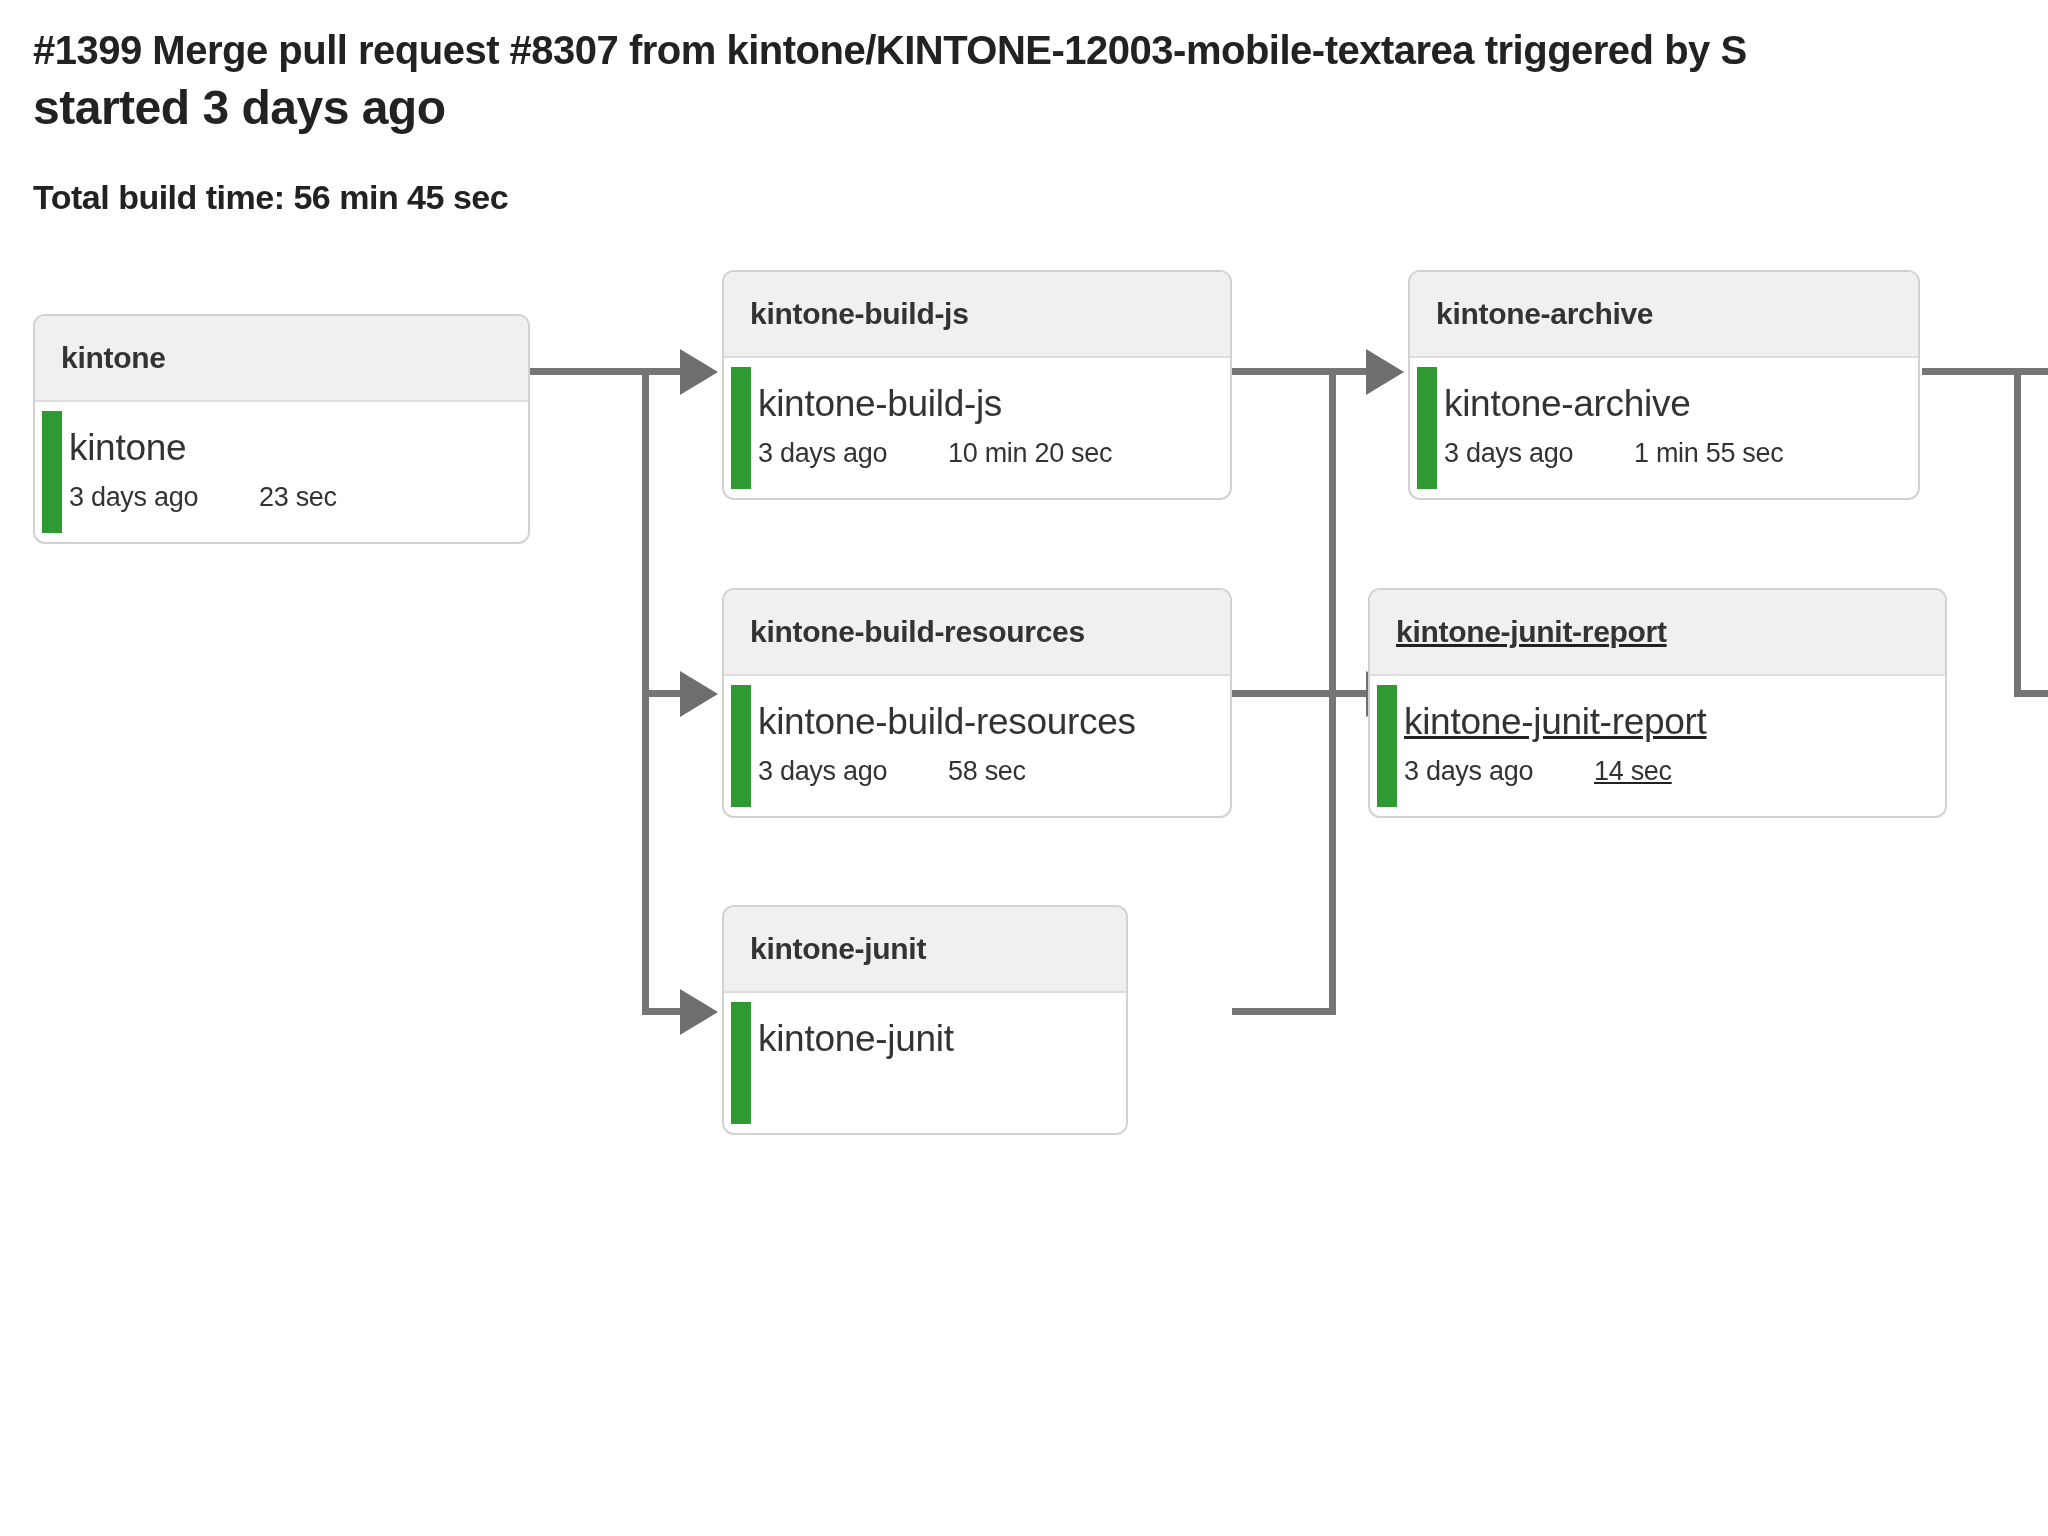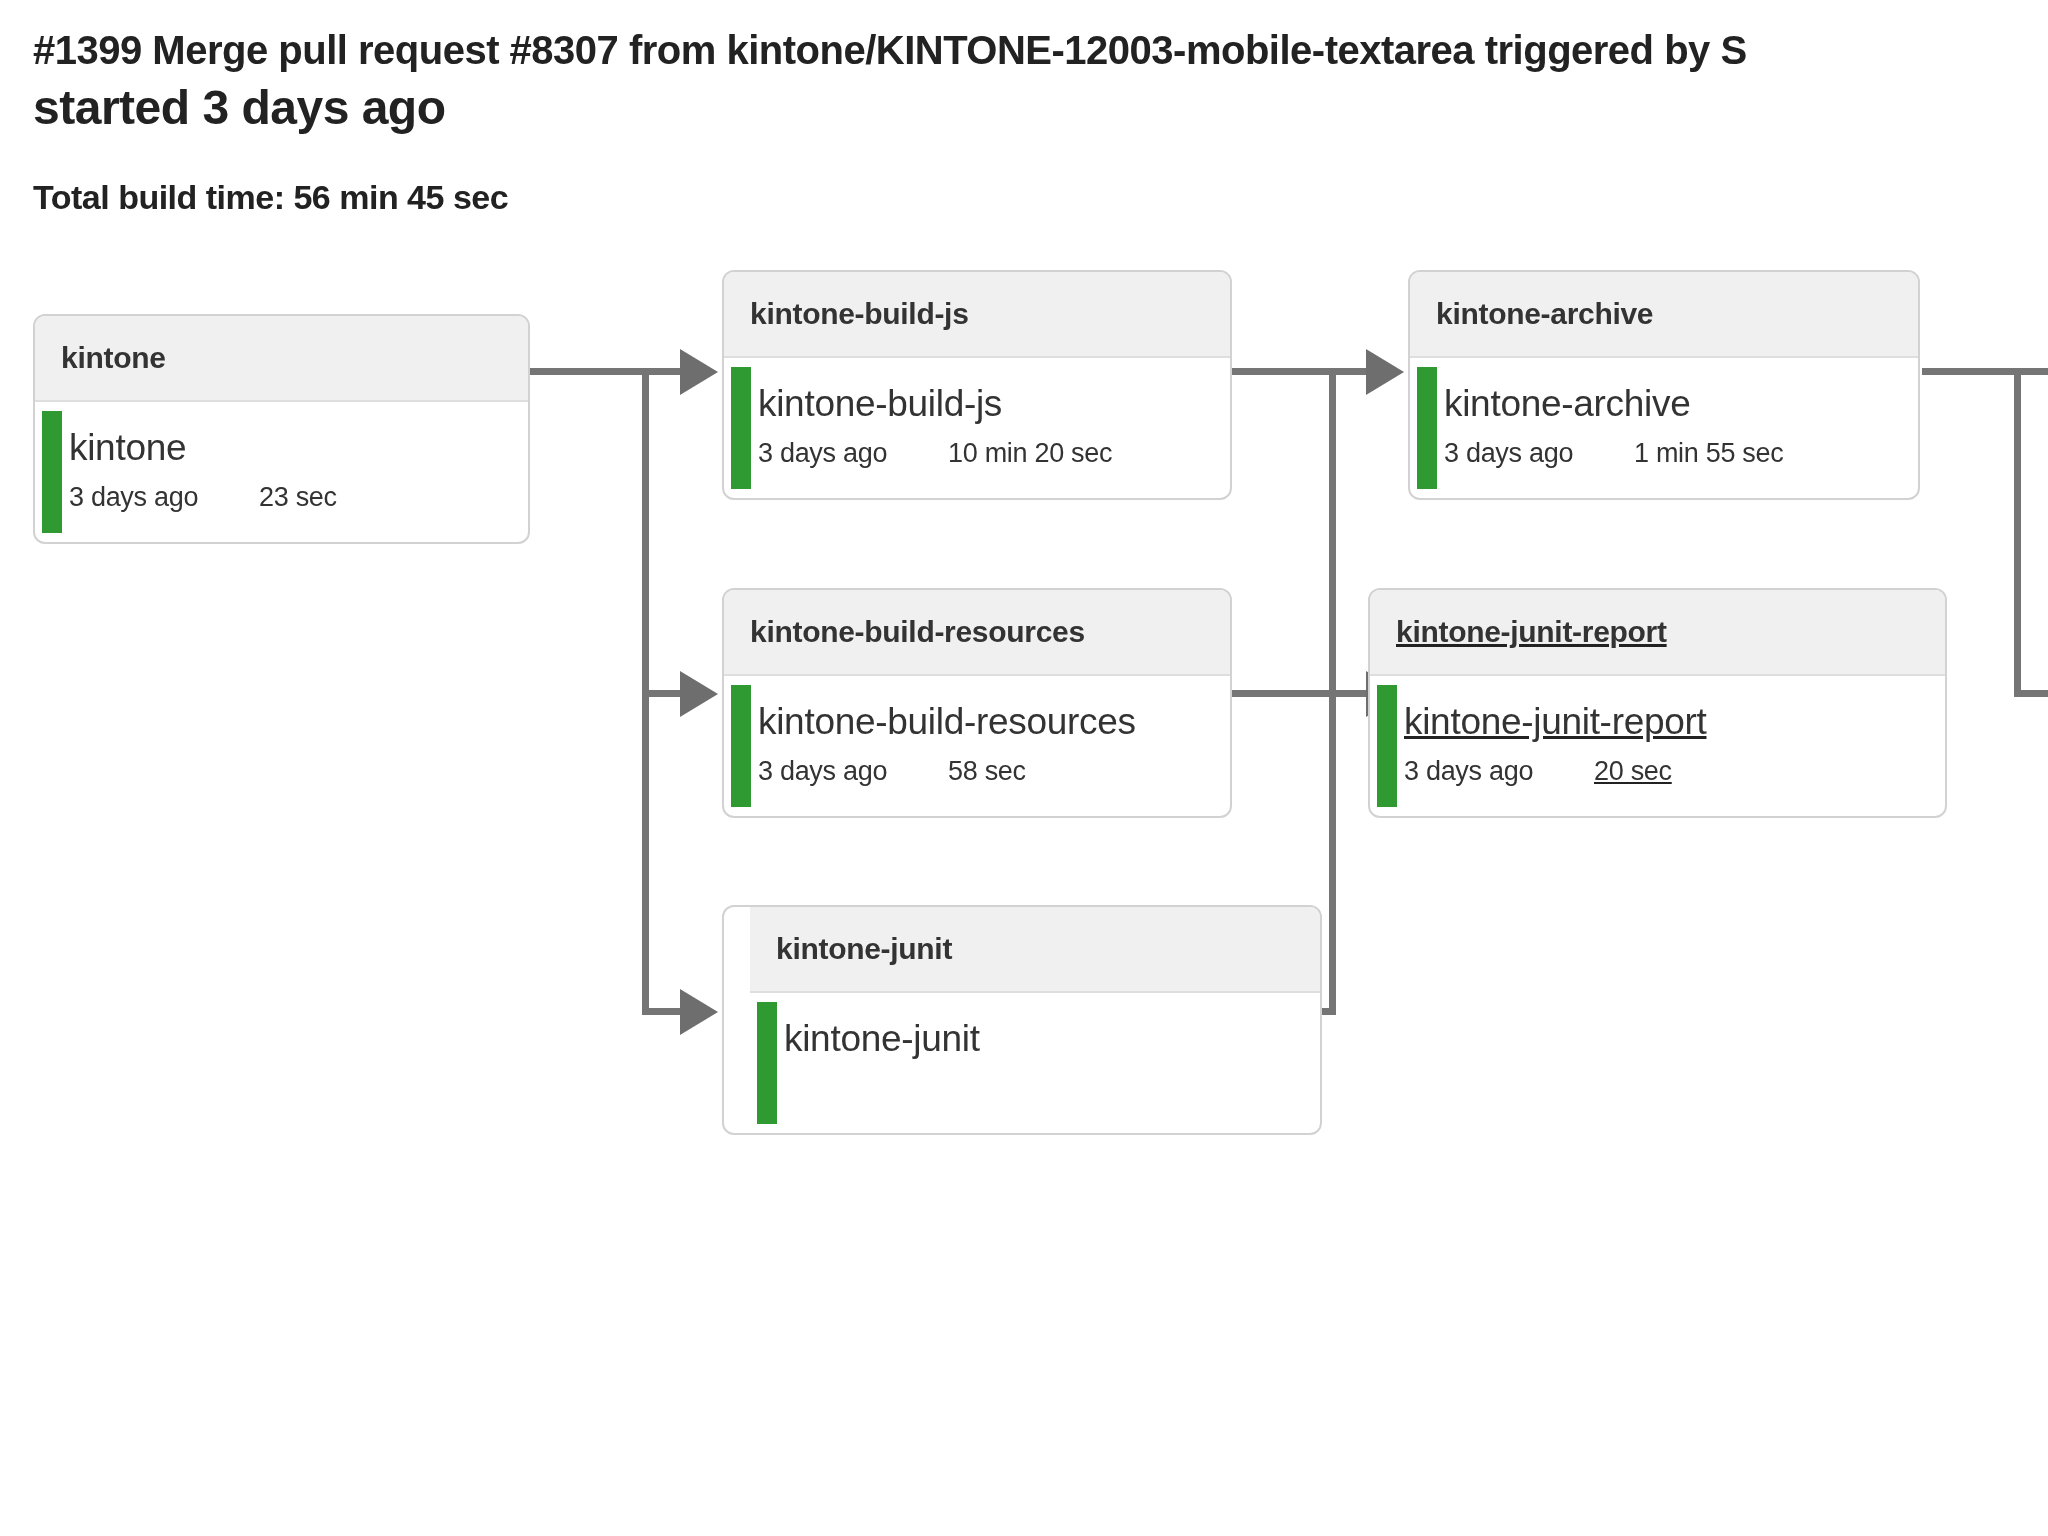--- a/index.html
+++ b/index.html
@@ -116,25 +116,25 @@
       </div>
     </div>
 
     <div class="stage-card" style="left:1368px;top:588px;width:579px;text-decoration:underline;">
       <div class="card-header">
           <span>kintone-junit-report</span>
         </div>
       <div class="card-body">
         <div class="status-bar"></div>
         <div class="job-name">kintone-junit-report</div>
-        <div class="job-meta"><span class="started">3 days ago</span><span class="duration">20 sec</span></div>
+        <div class="job-meta"><span class="started">3 days ago</span><span class="duration">14 sec</span></div>
       </div>
     </div>
 
-    <div class="stage-card" style="left:722px;top:905px;width:600px;padding-left:26px;">
+    <div class="stage-card" style="left:722px;top:905px;width:406px;">
       <div class="card-header">
           <span>kintone-junit</span>
         </div>
       <div class="card-body">
         <div class="status-bar"></div>
         <div class="job-name">kintone-junit</div>
       </div>
     </div>
 
   </div>

